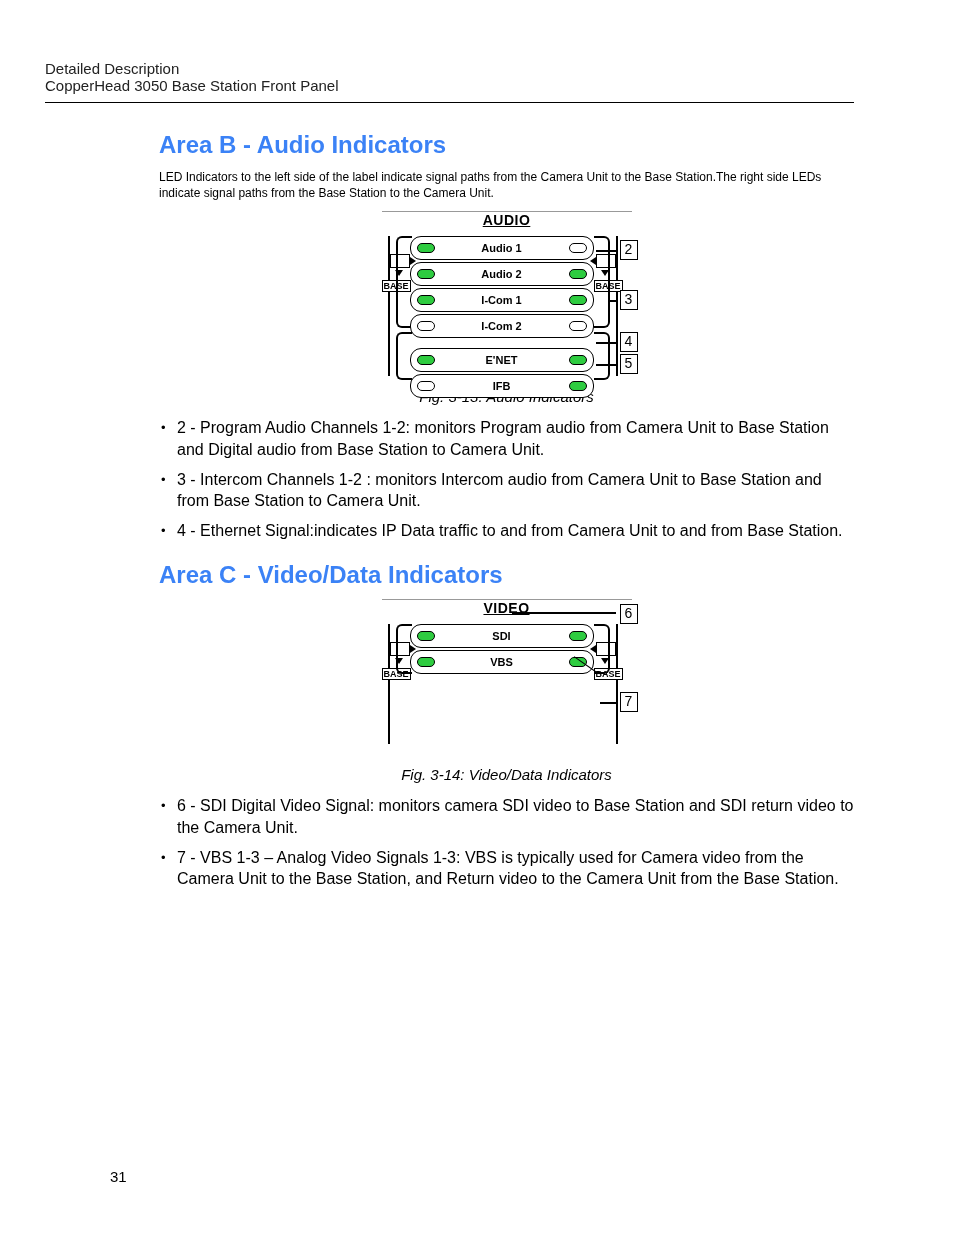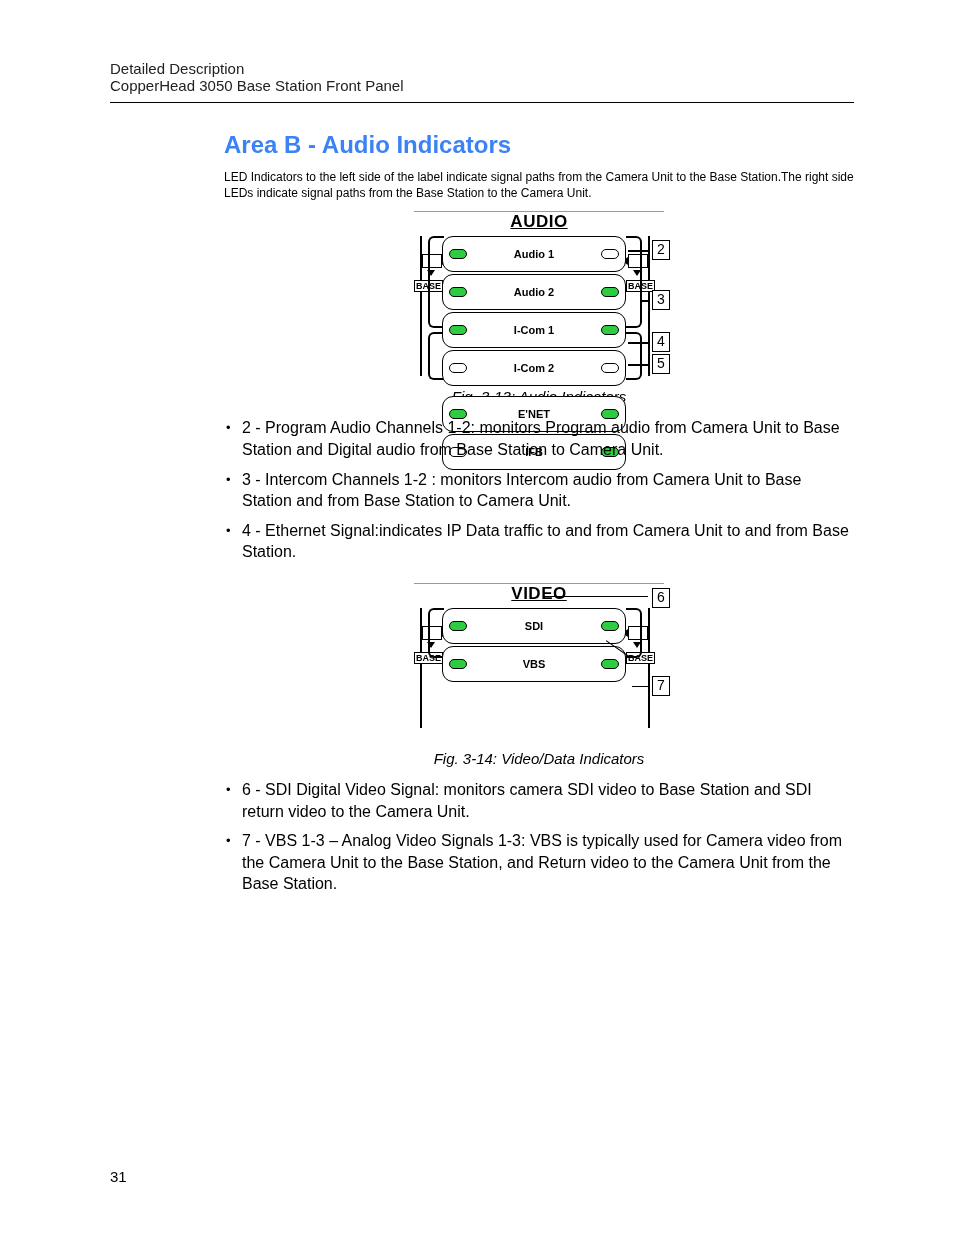--- a/index.html
+++ b/index.html
@@ -8,21 +8,21 @@
     padding: 0;
     background: #fff;
     font-family: "Myriad Pro", "Segoe UI", "Helvetica Neue", Arial, sans-serif;
     color: #000;
     width: 954px;
   }
   .page {
     box-sizing: border-box;
     width: 954px;
     height: 1235px;
-    padding: 60px 100px 40px 110px;
+    padding: 60px 100px 40px 45px;
     position: relative;
   }
   .header-line1 { font-size: 15px; color: #222; }
   .header-line2 { font-size: 15px; color: #222; padding-bottom: 8px; }
   .header-rule {
     border: none;
     border-top: 1.2px solid #000;
     margin: 0 0 28px 0;
   }
   .content-col {
@@ -78,33 +78,33 @@
     position: relative;
     width: 250px;
     height: 170px;
     border-top: 1px solid #999;
   }
   .panel-title {
     position: absolute;
     top: 0; left: 0; right: 0;
     text-align: center;
     font-weight: 900;
-    font-size: 17px;
+    font-size: 14px;
     text-decoration: underline;
     letter-spacing: 0.5px;
   }
   .rows {
     position: absolute;
     top: 24px;
     left: 28px;
     width: 184px;
   }
   
   .row {
-    height: 36px;
+    height: 24px;
     border: 1.6px solid #000;
     border-radius: 11px;
     display: flex;
     align-items: center;
     justify-content: space-between;
     padding: 0 6px;
     background: #fff;
     box-sizing: border-box;
     margin-bottom: 2px;
     position: relative;
@@ -284,20 +284,21 @@
       </div>
     </div>
     <div class="fig-caption">Fig. 3-13: Audio Indicators</div>
 
     <ul class="bullets">
       <li><b>2 - Program Audio Channels 1-2: </b><span>monitors Program audio from Camera Unit to Base Station and Digital audio from Base Station to Camera Unit.</span></li>
       <li><b>3 - Intercom Channels  1-2 : </b><span>monitors Intercom audio from Camera Unit to Base Station and from Base Station to Camera Unit.</span></li>
       <li><b>4 - Ethernet Signal</b><span>:indicates IP Data traffic to and from Camera Unit to and from Base Station.</span></li>
     </ul>
 
+    <h3 class="section-heading">Area C - Video/Data Indicators</h3>
 
     <div class="fig-wrap">
       <div class="video-fig">
         <div class="panel-title">VIDEO</div>
 
         <div class="v-line" style="left:6px; top:24px; height:120px;"></div>
         <div class="cam-icon" style="left:8px; top:42px;"></div>
         <div class="arrow-down" style="left:13px; top:58px;"></div>
         <div class="base-label" style="left:0px; top:68px;">BASE</div>
 

